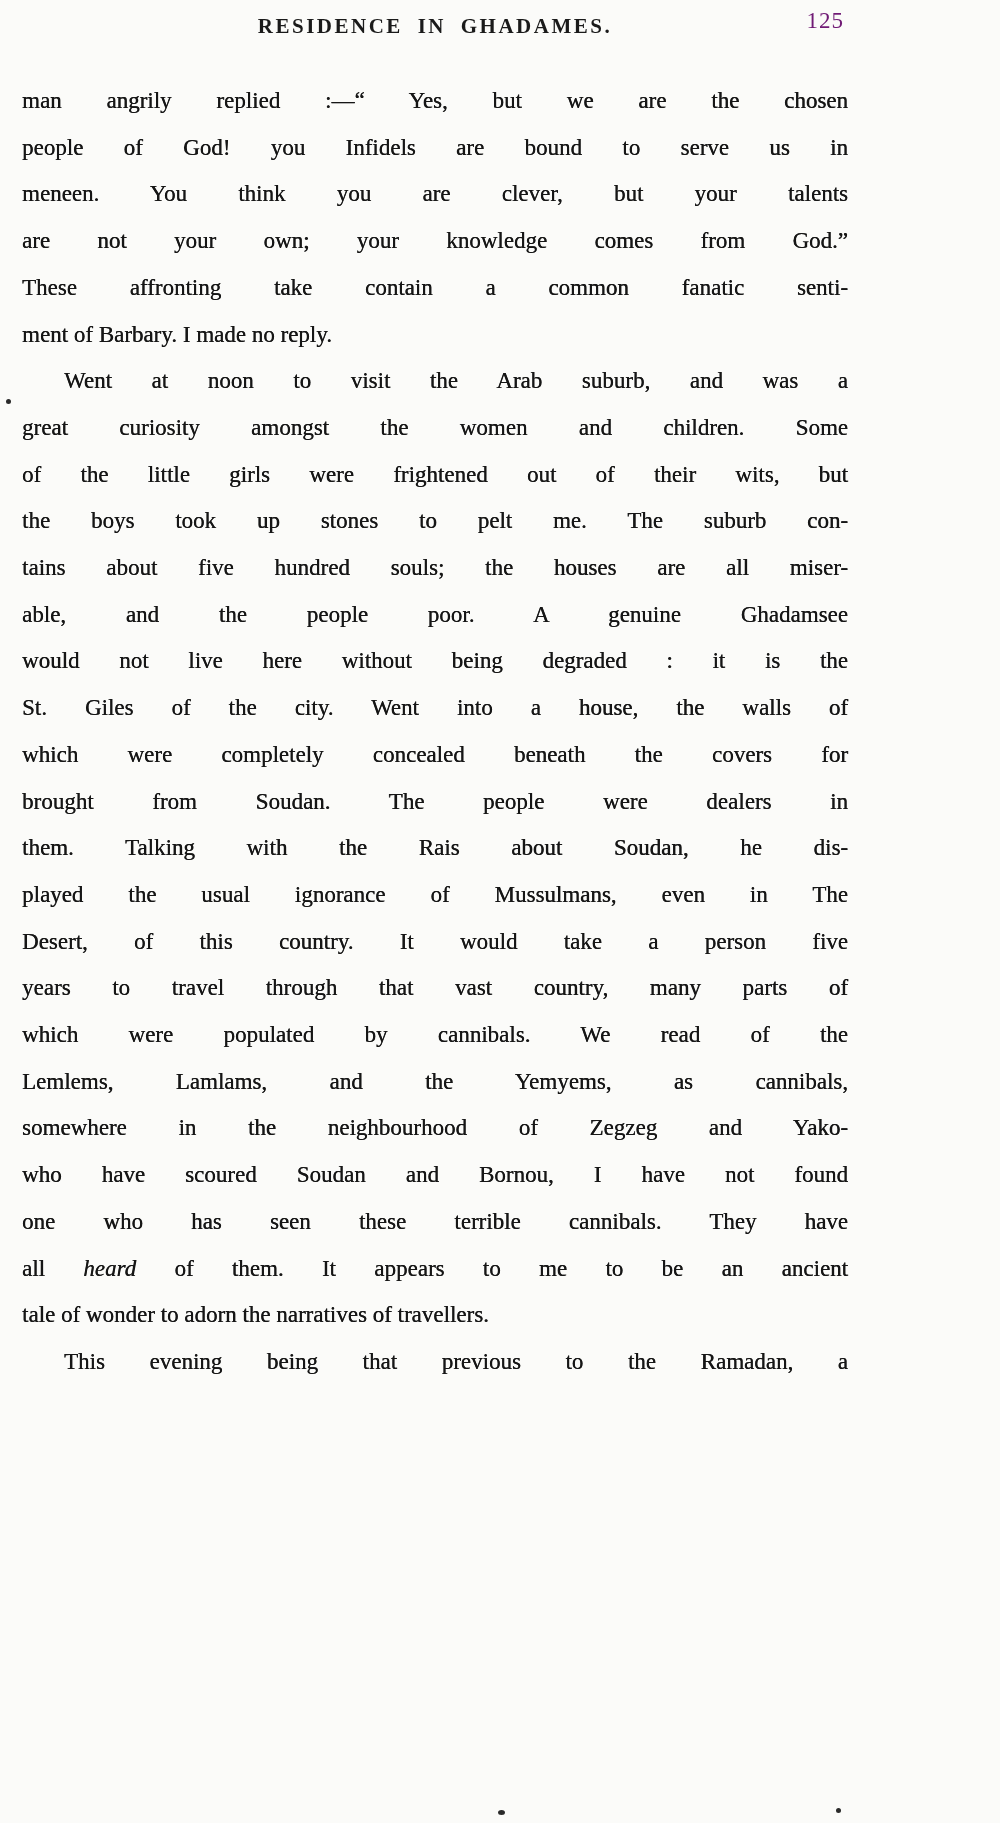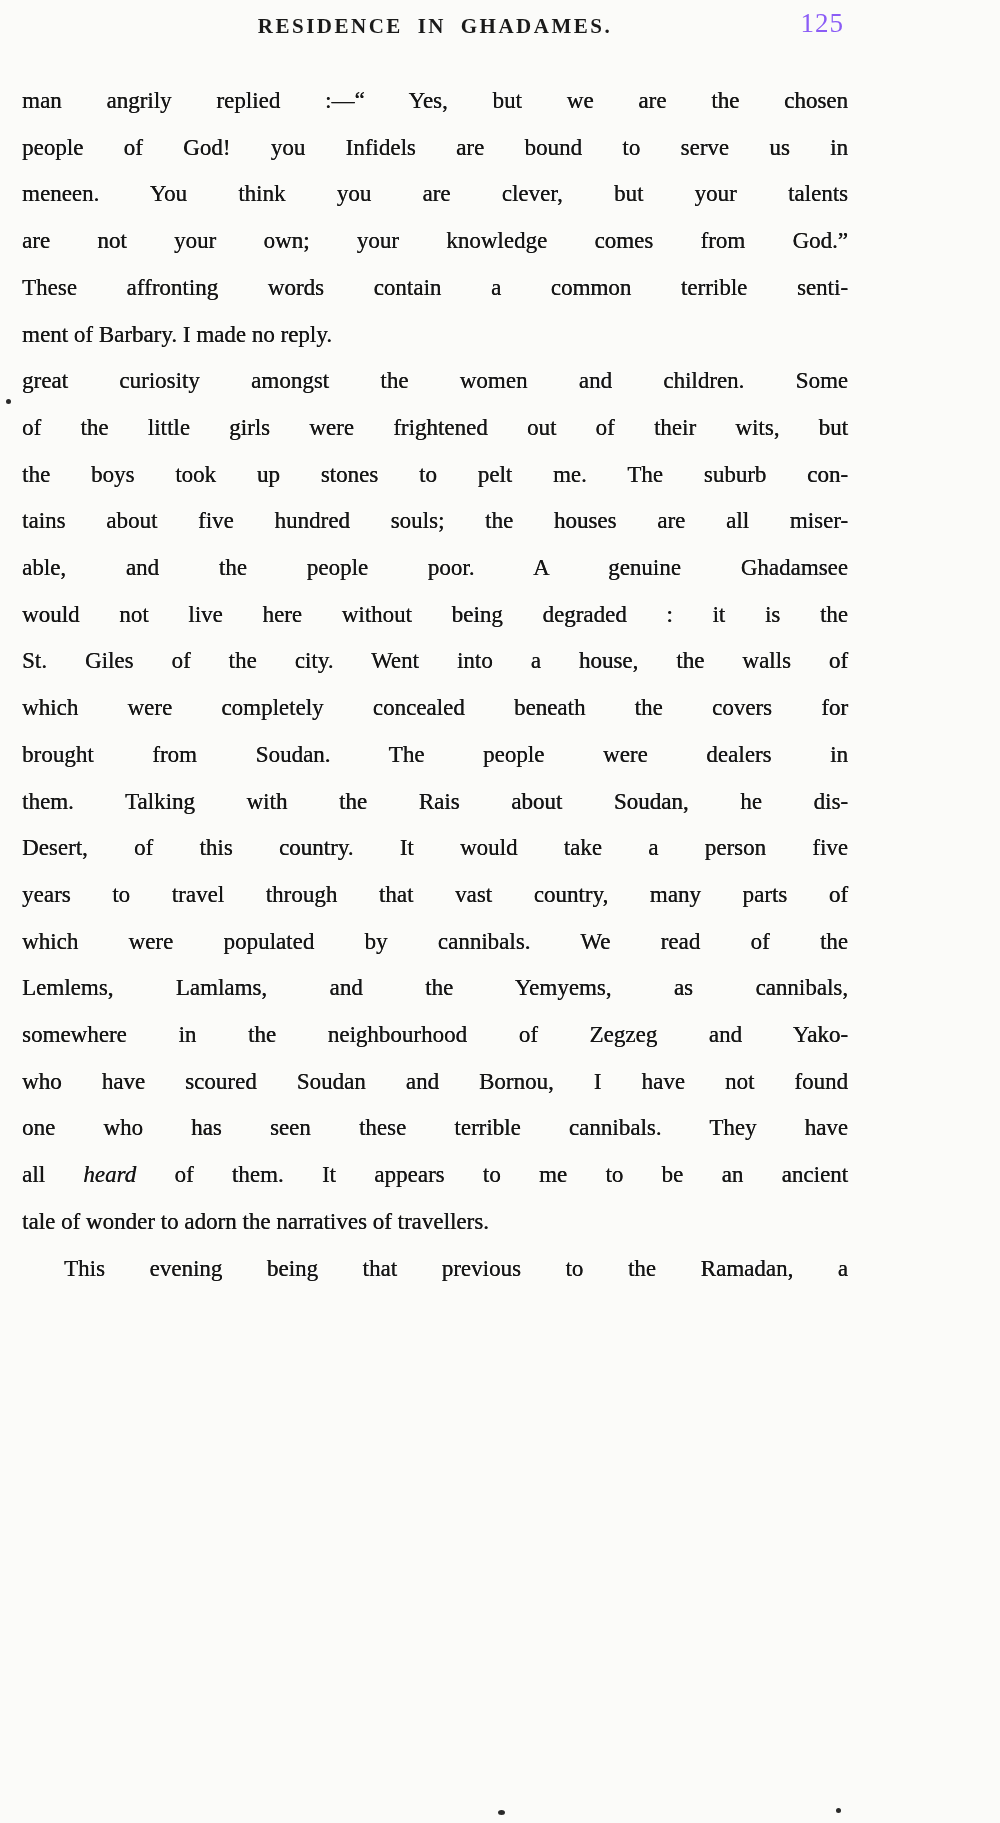--- a/index.html
+++ b/index.html
@@ -23,23 +23,23 @@
     font-size: 21px;
     font-weight: bold;
     letter-spacing: 2.5px;
     word-spacing: 7px;
     color: #1a1a1a;
   }
   .page-number {
     position: absolute;
     right: 4px;
     top: -6px;
-    font-size: 27px;
+    font-size: 23px;
     letter-spacing: 1px;
-    color: #8b5cf6;
+    color: #701a75;
   }
   .body-text {
     margin-top: 30px;
   }
   .para { margin: 0; }
   .line {
     font-size: 23px;
     line-height: 46.7px;
     text-align: justify;
     text-align-last: justify;
@@ -66,34 +66,36 @@
     <span class="running-title">RESIDENCE IN GHADAMES.</span>
     <span class="page-number">125</span>
   </div>
 
   <div class="body-text">
       <div class="para">
         <div class="line">man angrily replied :—“ Yes, but we are the chosen</div>
         <div class="line">people of God! you Infidels are bound to serve us in</div>
         <div class="line">meneen.  You think you are clever, but your talents</div>
         <div class="line">are not your own; your knowledge comes from God.”</div>
-        <div class="line">These affronting words contain a common terrible senti-</div>
+        <div class="line">These affronting take contain a common fanatic senti-</div>
         <div class="line para-last">ment of Barbary.  I made no reply.</div>
       </div>
       <div class="para">
+        <div class="line indent-first">Went at noon to visit the Arab suburb, and was a</div>
         <div class="line">great curiosity amongst the women and children.  Some</div>
         <div class="line">of the little girls were frightened out of their wits, but</div>
         <div class="line">the boys took up stones to pelt me.  The suburb con-</div>
         <div class="line">tains about five hundred souls; the houses are all miser-</div>
         <div class="line">able, and the people poor.  A genuine Ghadamsee</div>
         <div class="line">would not live here without being degraded : it is the</div>
         <div class="line">St. Giles of the city.  Went into a house, the walls of</div>
         <div class="line">which were completely concealed beneath the covers for</div>
         <div class="line">brought from Soudan.  The people were dealers in</div>
         <div class="line">them.  Talking with the Rais about Soudan, he dis-</div>
+        <div class="line">played the usual ignorance of Mussulmans, even in The</div>
         <div class="line">Desert, of this country.  It would take a person five</div>
         <div class="line">years to travel through that vast country, many parts of</div>
         <div class="line">which were populated by cannibals.  We read of the</div>
         <div class="line">Lemlems, Lamlams, and the Yemyems, as cannibals,</div>
         <div class="line">somewhere in the neighbourhood of Zegzeg and Yako-</div>
         <div class="line">who have scoured Soudan and Bornou, I have not found</div>
         <div class="line">one who has seen these terrible cannibals.  They have</div>
         <div class="line"><span>all </span><em>heard</em><span> of them.  It appears to me to be an ancient</span></div>
         <div class="line para-last">tale of wonder to adorn the narratives of travellers.</div>
       </div>

